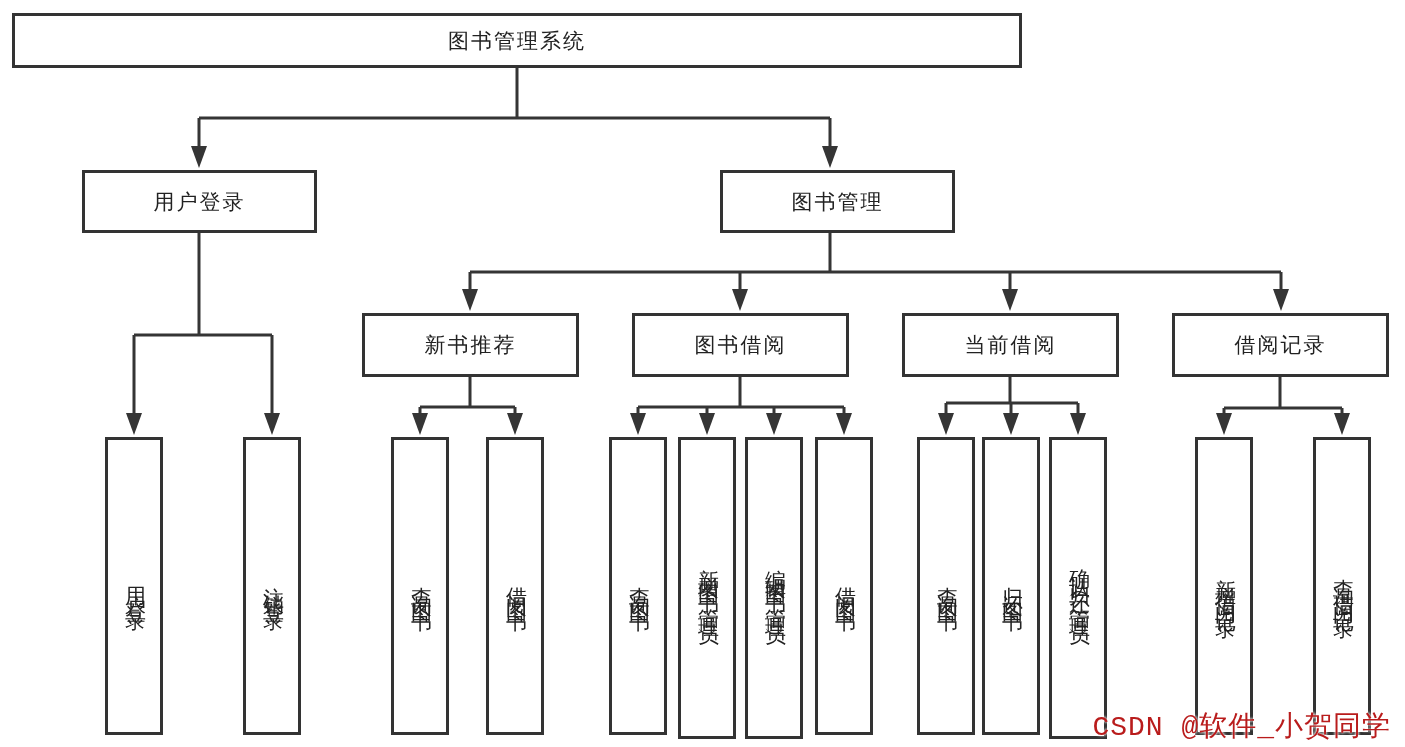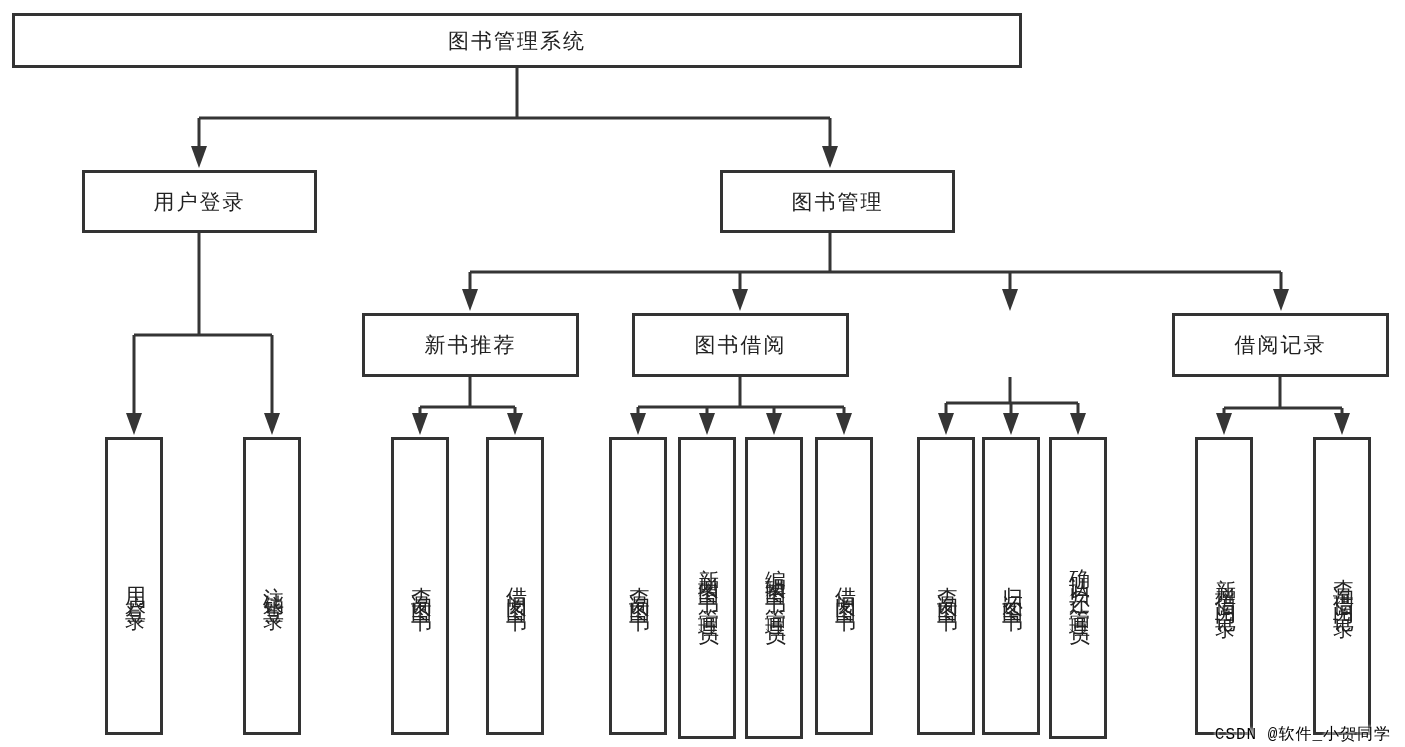--- a/index.html
+++ b/index.html
@@ -54,22 +54,22 @@
     font-size: 21px;
     letter-spacing: 8px;
     line-height: 1;
     padding: 4px 0;
   }
   .watermark {
     position: absolute;
     right: 14px;
     bottom: 2px;
     z-index: 3;
-    font-size: 16px;
-    color: #000000;
+    font-size: 28px;
+    color: #b91c1c;
     letter-spacing: 1px;
     text-shadow: 0 0 3px #ffffff, 0 0 3px #ffffff;
     white-space: nowrap;
   }
 </style>
 </head>
 <body>
 
 <div class="canvas">
 
@@ -116,20 +116,21 @@
     </g>
   </svg>
 
   <div class="node h" style="left:12px; top:13px; width:1010px; height:55px;">图书管理系统</div>
 
   <div class="node h" style="left:82px; top:170px; width:235px; height:63px;">用户登录</div>
   <div class="node h" style="left:712px; top:170px; width:235px; height:63px;margin-left:8px;">图书管理</div>
 
   <div class="node h" style="left:632px; top:313px; width:217px; height:64px;">图书借阅</div>
   <div class="node h" style="left:362px; top:313px; width:217px; height:64px;">新书推荐</div>
+  <div class="node h" style="left:902px; top:313px; width:217px; height:64px;">当前借阅</div>
   <div class="node h" style="left:1172px; top:313px; width:217px; height:64px;">借阅记录</div>
 
   <div class="node v" style="left:105px; top:437px; width:58px; height:298px;">用户登录</div>
   <div class="node v" style="left:243px; top:437px; width:58px; height:298px;">注销登录</div>
 
   <div class="node v" style="left:391px; top:437px; width:58px; height:298px;">查询图书</div>
   <div class="node v" style="left:486px; top:437px; width:58px; height:298px;">借阅图书</div>
 
   <div class="node v" style="left:609px; top:437px; width:58px; height:298px;">查询图书</div>
   <div class="node v" style="left:678px; top:437px; width:58px; height:302px;">新增图书（管理员）</div>

